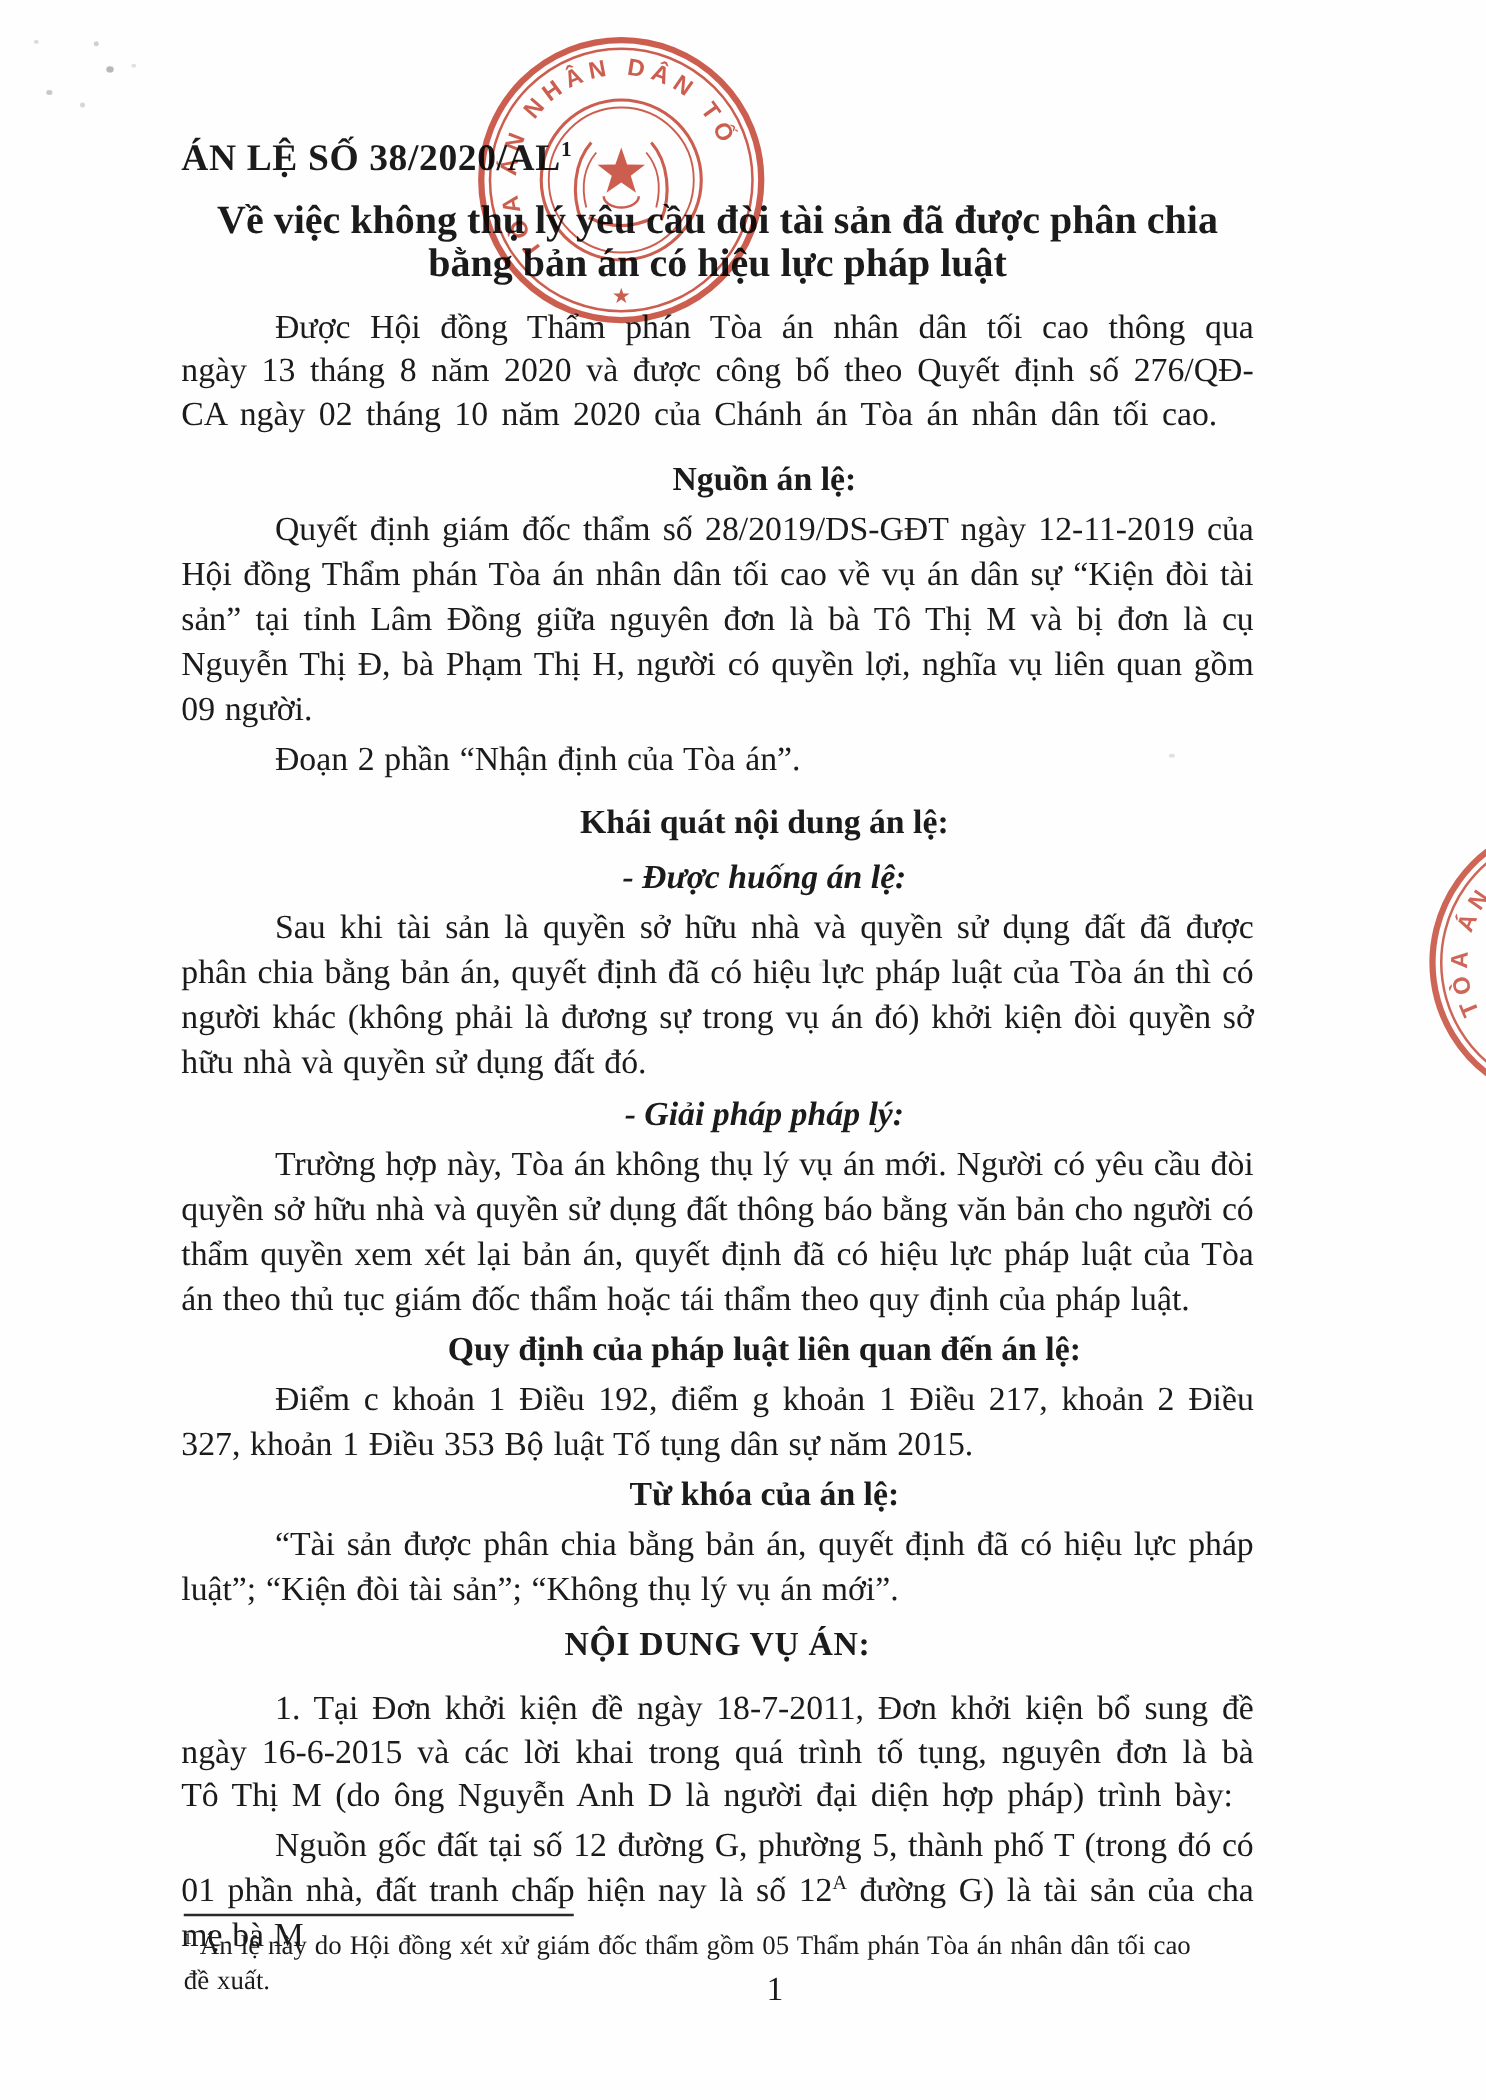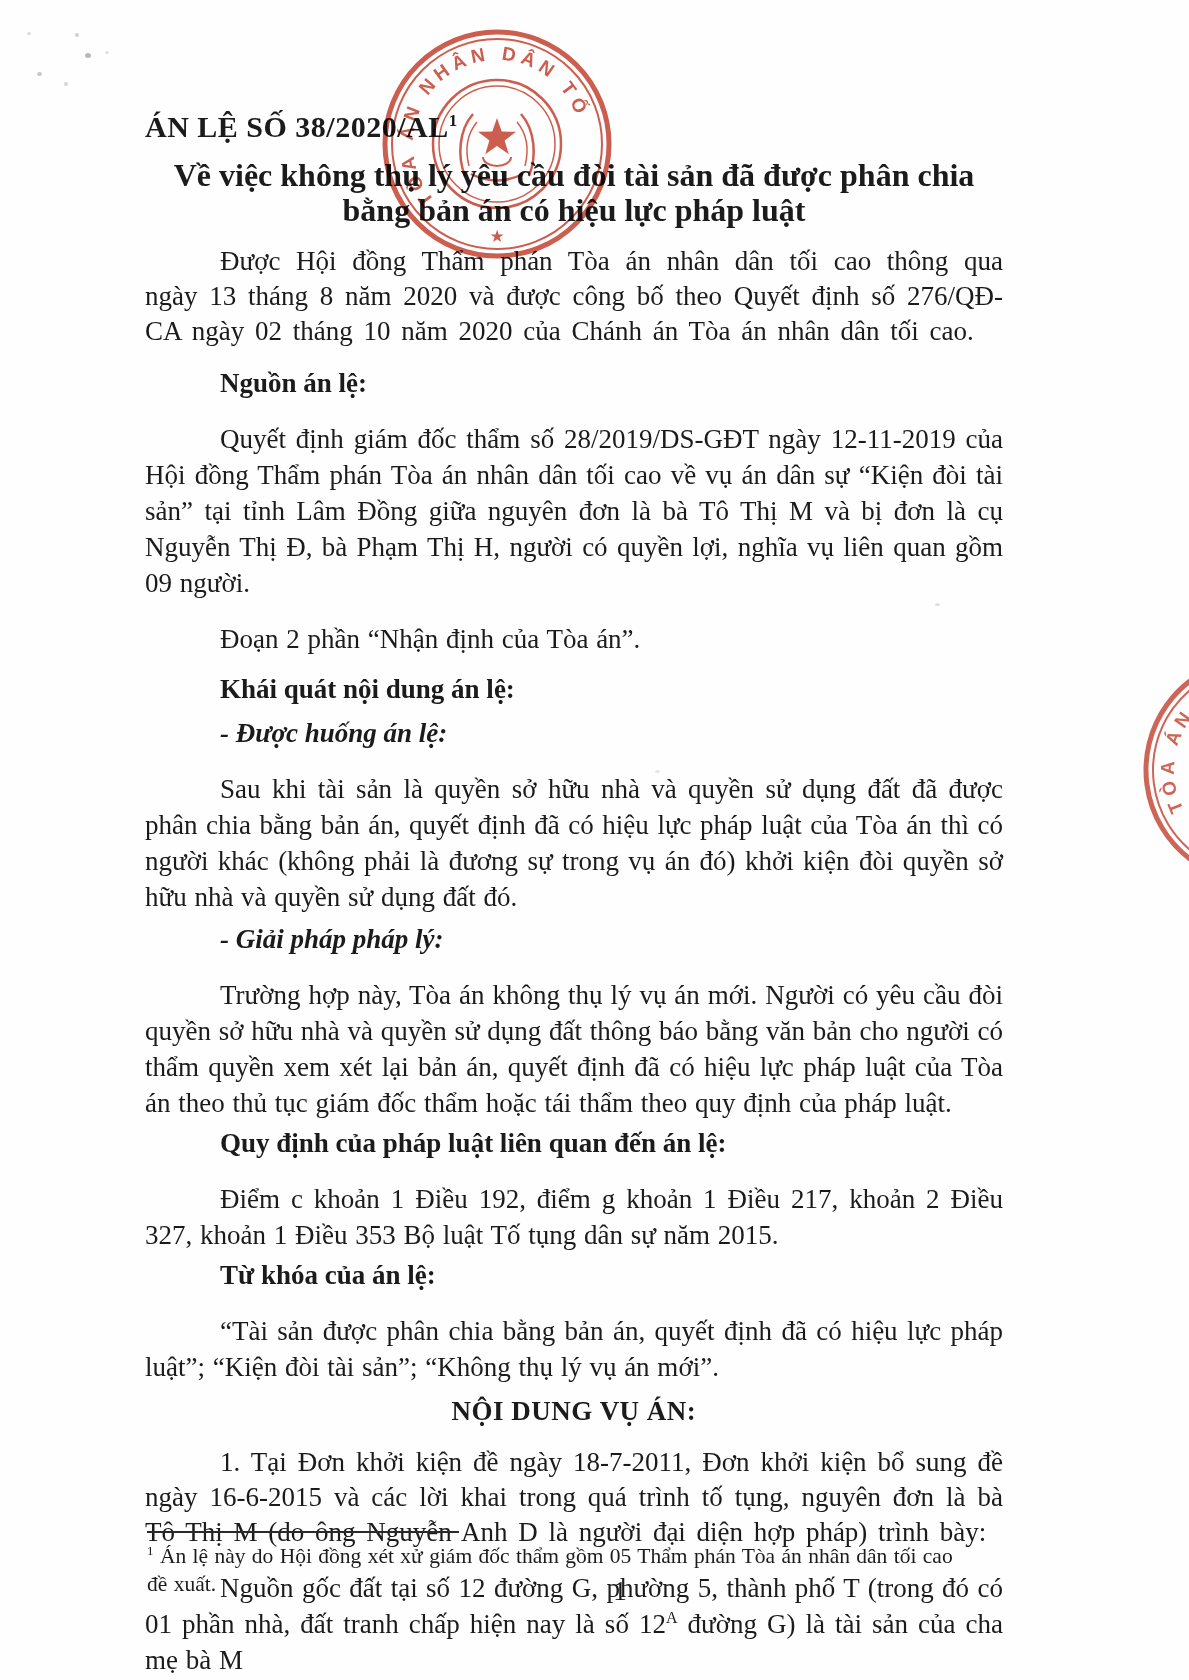--- a/index.html
+++ b/index.html
@@ -23,26 +23,27 @@
     font-size:32px;font-weight:bold;text-align:center;line-height:35px;margin-top:12px;
   }
   p{
     font-size:27px;line-height:36px;text-align:justify;text-indent:75px;
     margin:0;word-spacing:1px;
   }
   p.intro{margin-top:16px;line-height:35px;word-spacing:4px;}
   h3{
     font-size:27px;line-height:36px;font-weight:bold;
     margin:12px 0 0 75px;
+    text-align:center;
   }
   h3.h-italic{font-style:italic;}
   h3.h-center{text-align:center;margin-left:0;letter-spacing:.5px;}
   .mt16{margin-top:16px;} .mt14{margin-top:14px;} .mt10{margin-top:10px;}
   .mt8{margin-top:8px;} .mt6{margin-top:6px;} .mt4{margin-top:4px;}
-  p.pgap{margin-top:20px;font-family:Liberation Serif, serif;}
+  p.pgap{margin-top:4px;font-family:Liberation Serif, serif;}
   p sup{font-size:16px;vertical-align:super;line-height:0;}
   
   .footnote-rule{
     position:absolute;left:147px;top:1531px;width:312px;height:0;
     border-top:2.5px solid #2a2a2a;
   }
   .footnote{
     position:absolute;left:147px;top:1542px;width:830px;
     font-size:21.5px;line-height:28px;text-align:left;text-indent:0;
   }

